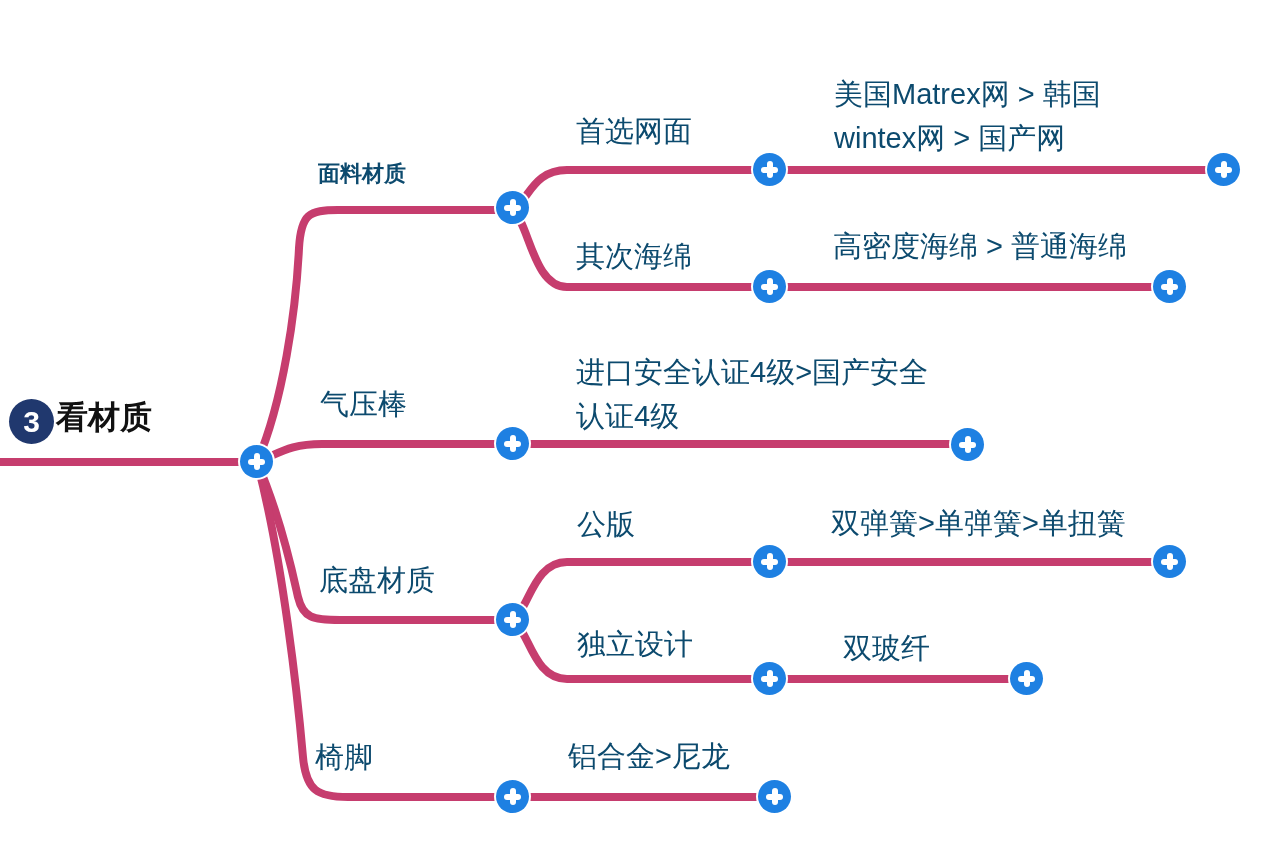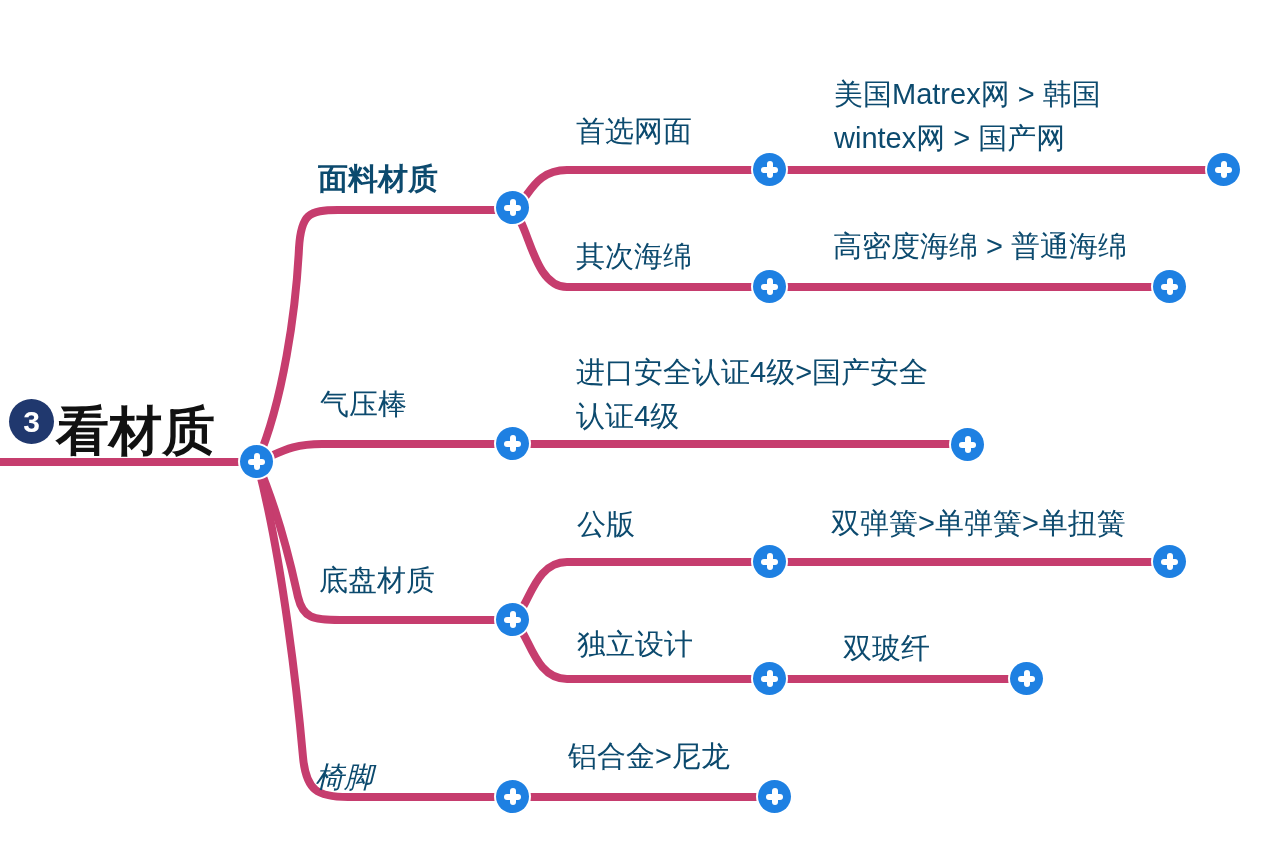--- a/index.html
+++ b/index.html
@@ -24,21 +24,21 @@
     color:#0c4a6e;
     font-size:29px;
     white-space:nowrap;
     line-height:1.2;
   }
   .label.bold{font-weight:700;}
   .multiline{line-height:44px;}
   .root-label{
     position:absolute;
     left:56px;top:396px;
-    font-size:53px;
+    font-size:32px;
     font-weight:700;
     color:#111111;
     white-space:nowrap;
   }
   .root-badge{
     position:absolute;
     left:9px;top:399px;
     width:45px;height:45px;
     border-radius:50%;
     background:#20386e;
@@ -87,21 +87,21 @@
     <path d="M 257 462 C 280 453 290 444 322 444 H 968"></path>
     <path d="M 257 462 C 282 520 293 575 298 597 C 303 618 313 620 340 620 H 513"></path>
     <path d="M 513 619 C 529 610 533 562 567 562 H 1170"></path>
     <path d="M 513 621 C 529 630 533 679 567 679 H 1027"></path>
     <path d="M 257 462 C 283 560 298 700 303 757 C 306 791 318 797 348 797 H 775"></path>
   </svg>
 
   <div class="root-badge">3</div>
   <div class="root-label">看材质</div>
 
-  <div class="label bold" style="left:318px;top:161px;font-size:30px;">面料材质</div>
+  <div class="label bold" style="left:318px;top:161px;font-size:22px;">面料材质</div>
 
   <div class="label" style="left:576px;top:114px;">首选网面</div>
 
   <div class="label multiline" style="left:834px;top:72px;">
     <div>美国Matrex网 &gt; 韩国</div>
     <div>wintex网 &gt; 国产网</div>
   </div>
 
   <div class="label" style="left:576px;top:231px;margin-top:8px;">其次海绵</div>
 
@@ -117,21 +117,21 @@
   <div class="label" style="left:319px;top:563px;">底盘材质</div>
 
   <div class="label" style="left:577px;top:507px;">公版</div>
 
   <div class="label" style="left:831px;top:506px;text-align:center;">双弹簧&gt;单弹簧&gt;单扭簧</div>
 
   <div class="label" style="left:577px;top:627px;">独立设计</div>
 
   <div class="label" style="left:843px;top:631px;">双玻纤</div>
 
-  <div class="label" style="left:315px;top:760px;font-style:italic;">椅脚</div>
+  <div class="label" style="left:315px;top:740px;">椅脚</div>
 
   <div class="label" style="left:568px;top:739px;">铝合金&gt;尼龙</div>
 
   <div class="plus-btn" style="left:240px;top:445px;">
     <span class="plus-icon"></span>
     </div>
   <div class="plus-btn" style="left:496px;top:191px;">
     <span class="plus-icon"></span>
     </div>
   <div class="plus-btn" style="left:753px;top:153px;">

